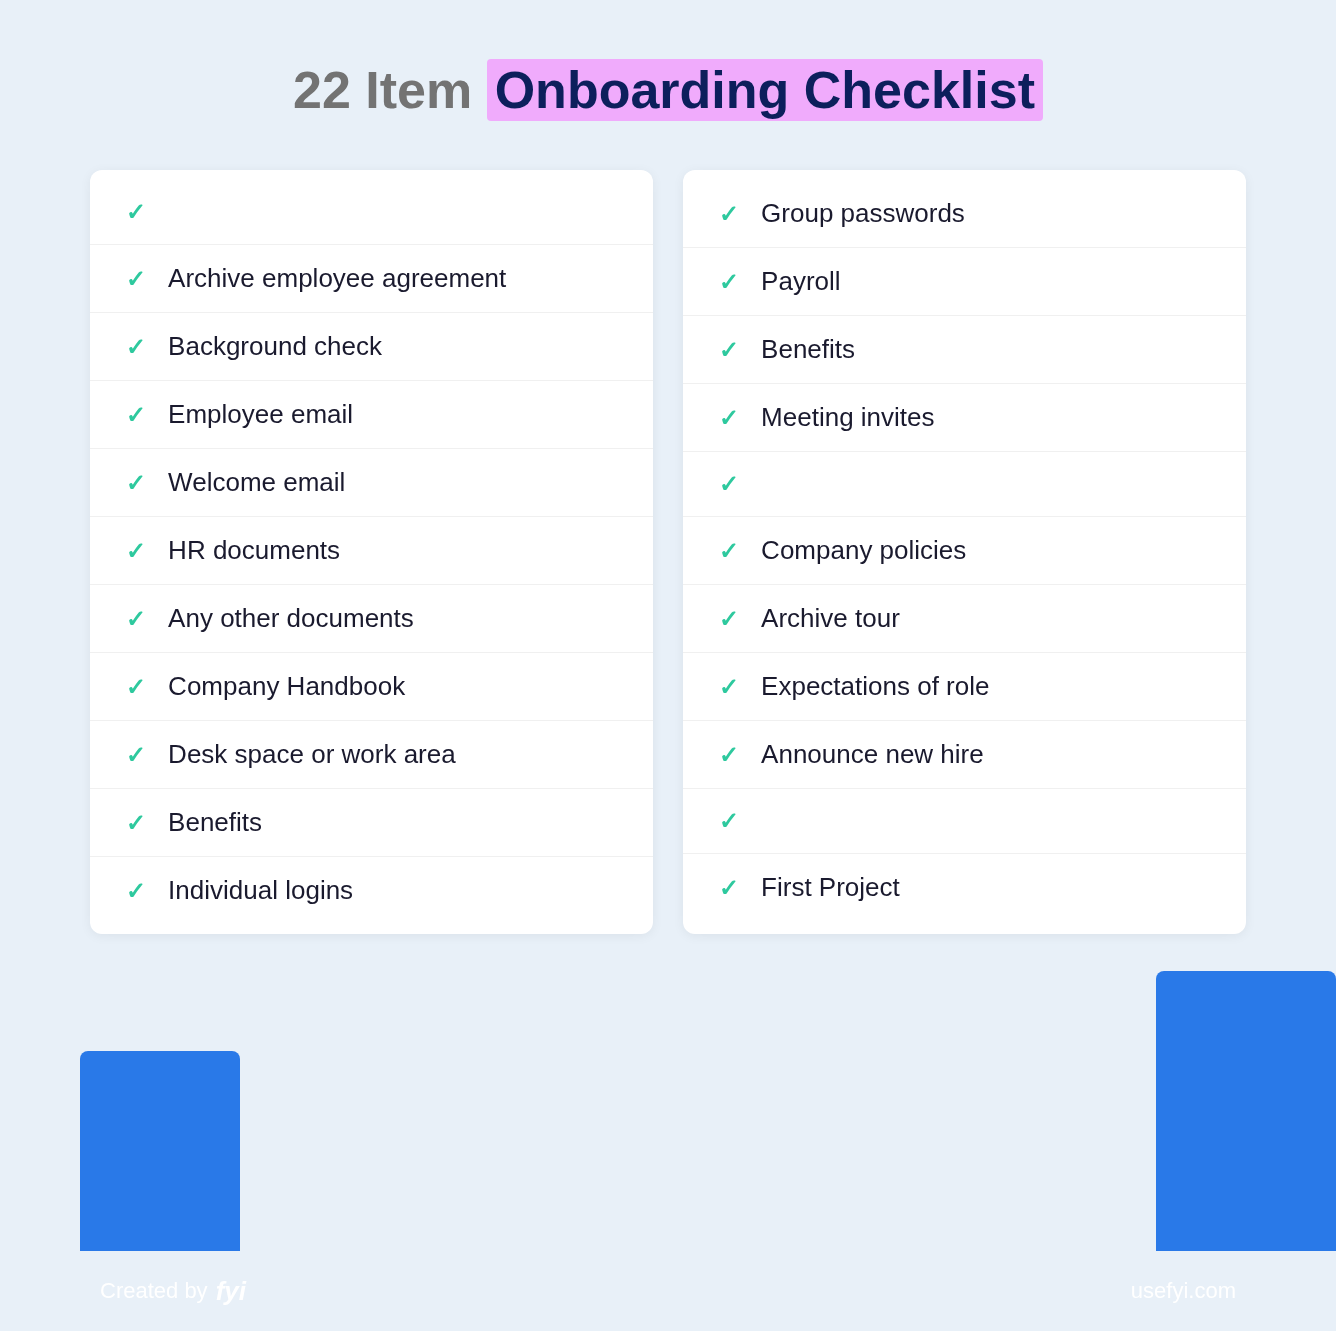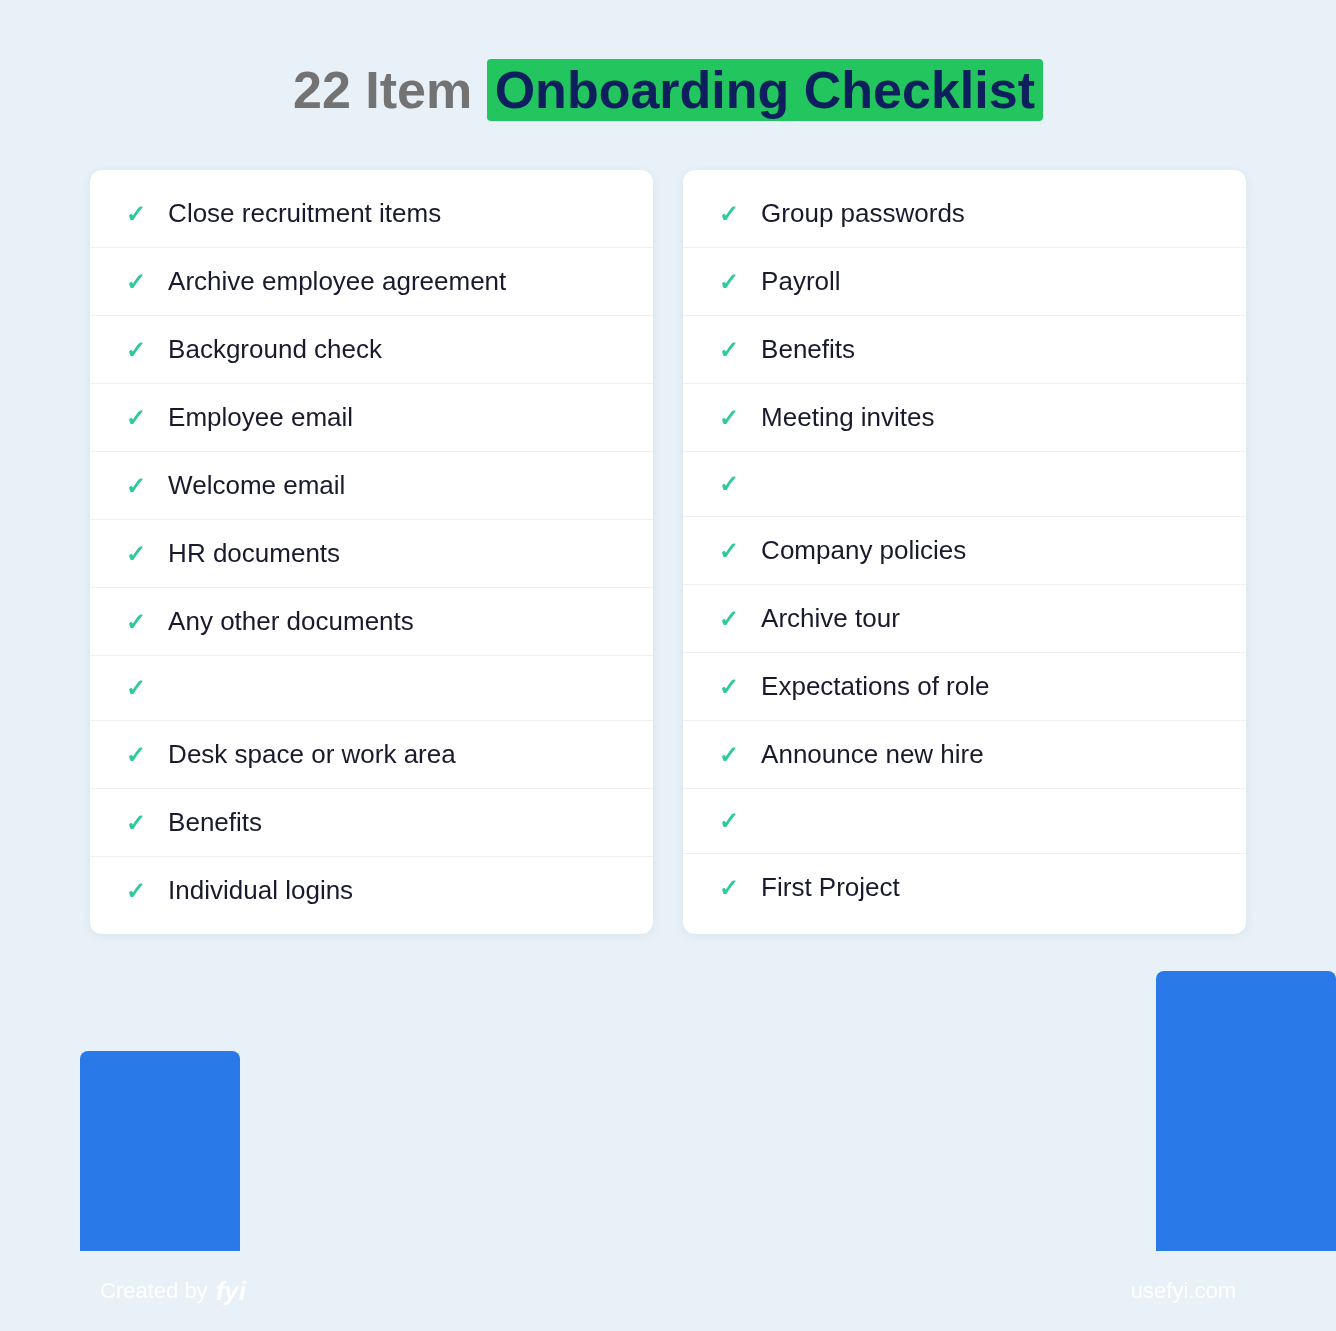--- a/index.html
+++ b/index.html
@@ -63,21 +63,21 @@
       font-weight: 800;
       color: #737373;
       display: inline;
     }
 
     .title-highlight {
       font-size: 52px;
       font-weight: 800;
       color: #0d1f5c;
       display: inline;
-      background: #22c55e;
+      background: #f0abfc;
       padding: 2px 8px;
       border-radius: 4px;
     }
 
     .lists-container {
       display: flex;
       gap: 30px;
       width: 100%;
     }
 
@@ -159,21 +159,20 @@
 
   <div class="title-container">
     <span class="title-plain">22 Item </span><span class="title-highlight">Onboarding Checklist</span>
   </div>
 
   <div class="lists-container">
 
     <div class="checklist-card">
       <div class="checklist-item">
         <span class="check-icon">✓</span>
-        <span>Close recruitment items</span>
       </div>
       <div class="checklist-item">
         <span class="check-icon">✓</span>
         <span>Archive employee agreement</span>
       </div>
       <div class="checklist-item">
         <span class="check-icon">✓</span>
         <span>Background check</span>
       </div>
       <div class="checklist-item">
@@ -187,20 +186,21 @@
       <div class="checklist-item">
         <span class="check-icon">✓</span>
         <span>HR documents</span>
       </div>
       <div class="checklist-item">
         <span class="check-icon">✓</span>
         <span>Any other documents</span>
       </div>
       <div class="checklist-item">
         <span class="check-icon">✓</span>
+        <span>Company Handbook</span>
       </div>
       <div class="checklist-item">
         <span class="check-icon">✓</span>
         <span>Desk space or work area</span>
       </div>
       <div class="checklist-item">
         <span class="check-icon">✓</span>
         <span>Benefits</span>
       </div>
       <div class="checklist-item">

